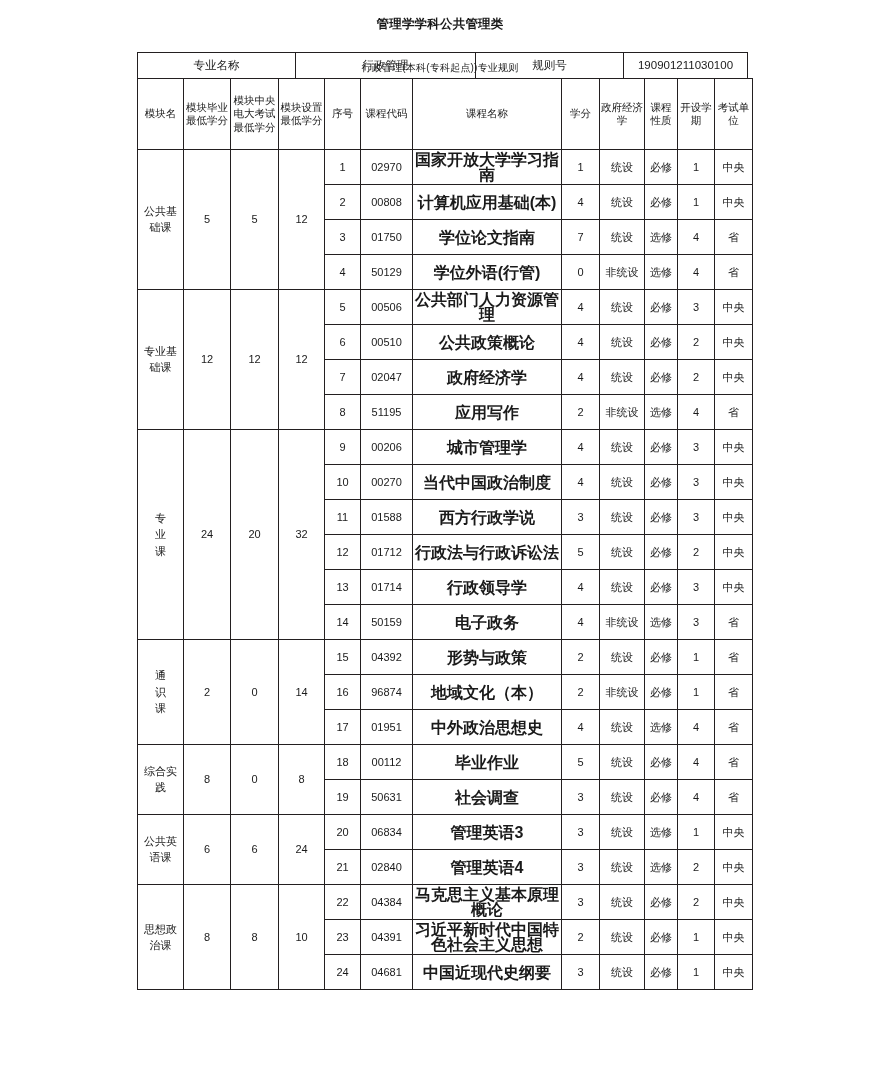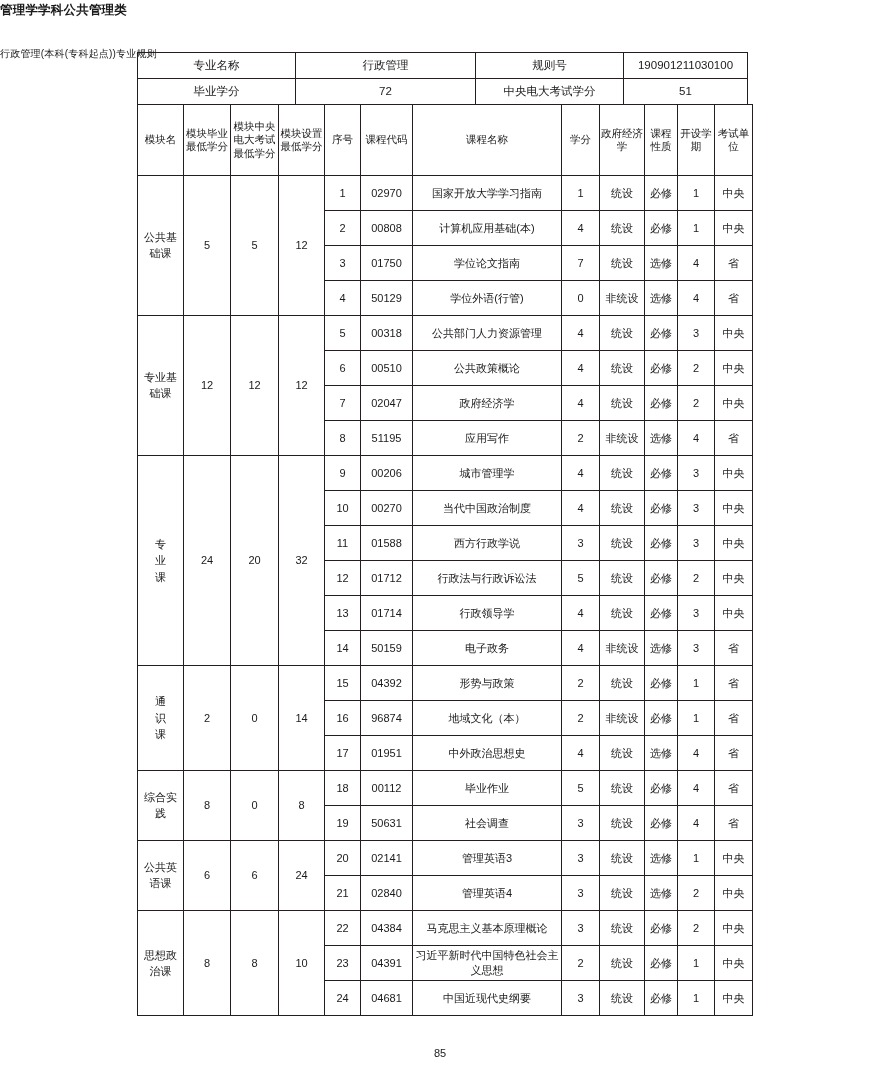--- a/index.html
+++ b/index.html
@@ -16,20 +16,22 @@
     overflow: hidden;
   }
   .page {
     width: 880px;
     height: 1084px;
     box-sizing: border-box;
     padding: 0;
     position: relative;
   }
   .titles {
+    text-align: center;
+    padding-top: 14px;
   }
   .title-main {
     font-size: 12.5px;
     font-weight: bold;
     line-height: 20px;
     letter-spacing: 0.2px;
   }
   .title-sub {
     font-size: 10px;
     font-weight: normal;
@@ -78,22 +80,23 @@
   #main-table td {
     height: 34px;
     font-size: 11px;
   }
   #main-table td.module-name {
     font-size: 11px;
     line-height: 16.5px;
     font-family: Liberation Serif, serif;
   }
   #main-table td.cname {
-    font-size: 11px;
+    font-size: 16px;
     line-height: 15px;
+    font-weight: bold;
   }
   #main-table td.num { font-size: 11px; }
 
   .mn-vert {
     display: inline-block;
     max-width: 14px;
     line-height: 16.5px;
   }
   .mn-2 {
     display: inline-block;
@@ -134,26 +137,20 @@
         <col style="width:180px">
         <col style="width:148px">
         <col style="width:124px">
       </colgroup>
       <tbody>
           <tr>
             <td class="lbl">专业名称</td>
             <td class="val">行政管理</td>
             <td class="lbl">规则号</td>
             <td class="val">190901211030100</td>
-          </tr>
-          <tr>
-            <td class="lbl">毕业学分</td>
-            <td class="val">72</td>
-            <td class="lbl">中央电大考试学分</td>
-            <td class="val">51</td>
           </tr>
         </tbody>
     </table>
 
     <table id="main-table" style="margin-top:-1px">
       <colgroup>
         <col style="width:46px">
         <col style="width:47px">
         <col style="width:48px">
         <col style="width:46px">
@@ -226,21 +223,21 @@
             <td class="num">选修</td>
             <td class="num">4</td>
             <td class="num">省</td>
           </tr>
           <tr>
             <td class="module-name" rowspan="4"><span class="mn-3">专业基础课</span></td>
             <td class="num" rowspan="4">12</td>
             <td class="num" rowspan="4">12</td>
             <td class="num" rowspan="4">12</td>
             <td class="num">5</td>
-            <td class="num">00318</td>
+            <td class="num">00506</td>
             <td class="cname">公共部门人力资源管理</td>
             <td class="num">4</td>
             <td class="num">统设</td>
             <td class="num">必修</td>
             <td class="num">3</td>
             <td class="num">中央</td>
           </tr>
           <tr>
             <td class="num">6</td>
             <td class="num">00510</td>
@@ -392,21 +389,21 @@
             <td class="num">必修</td>
             <td class="num">4</td>
             <td class="num">省</td>
           </tr>
           <tr>
             <td class="module-name" rowspan="2"><span class="mn-3">公共英语课</span></td>
             <td class="num" rowspan="2">6</td>
             <td class="num" rowspan="2">6</td>
             <td class="num" rowspan="2">24</td>
             <td class="num">20</td>
-            <td class="num">02141</td>
+            <td class="num">06834</td>
             <td class="cname">管理英语3</td>
             <td class="num">3</td>
             <td class="num">统设</td>
             <td class="num">选修</td>
             <td class="num">1</td>
             <td class="num">中央</td>
           </tr>
           <tr>
             <td class="num">21</td>
             <td class="num">02840</td>
@@ -449,15 +446,14 @@
             <td class="num">统设</td>
             <td class="num">必修</td>
             <td class="num">1</td>
             <td class="num">中央</td>
           </tr>
         </tbody>
     </table>
 
   </div>
 
-  <div class="page-number">85</div>
 
 </div>
 
 </body></html>

